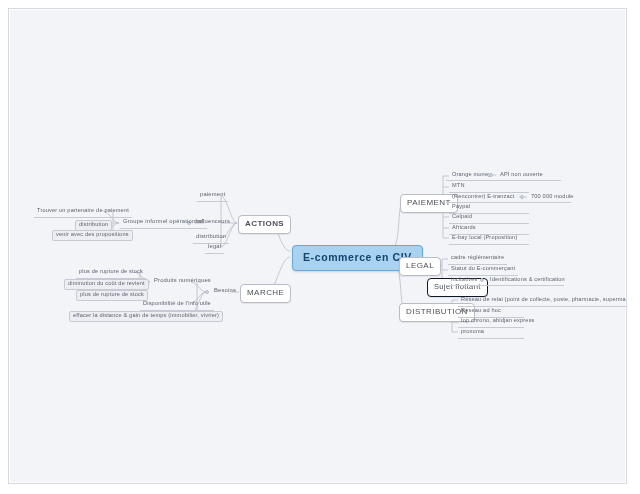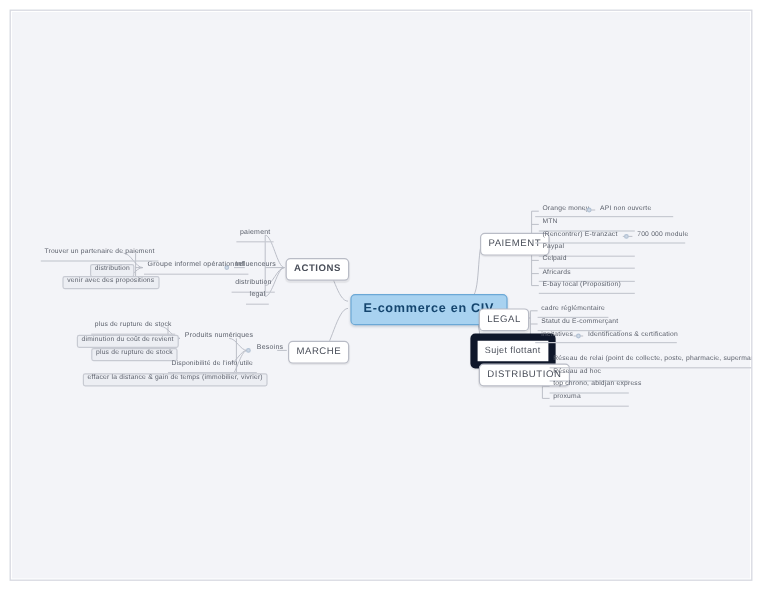--- a/index.html
+++ b/index.html
@@ -43,27 +43,28 @@
     border:1px solid #b9bcc6;
     border-radius:4px;
     color:#4a4f5a;
     font-size:8px;
     letter-spacing:.45px;
     padding:4px 6px 5px 6px;
     box-shadow:0 1px 1px rgba(0,0,0,.07);
   }
   .floating{
     background:#ffffff;
-    border:6px solid #0f172a;
+    border:1px solid #0f172a;
     border-radius:4px;
     color:#4a4f5a;
     font-size:7.5px;
     letter-spacing:.35px;
     padding:4px 6px 5px 6px;
     box-shadow:0 1px 1px rgba(0,0,0,.07);
+    margin-left:35px;
   }
   .leaf{
     background:transparent;
     border:none;
     color:#5a5f6a;
     font-size:5.6px;
     letter-spacing:.18px;
     padding:1px 3px 3px 3px;
     border-bottom:1px solid #c7cad2;
   }

